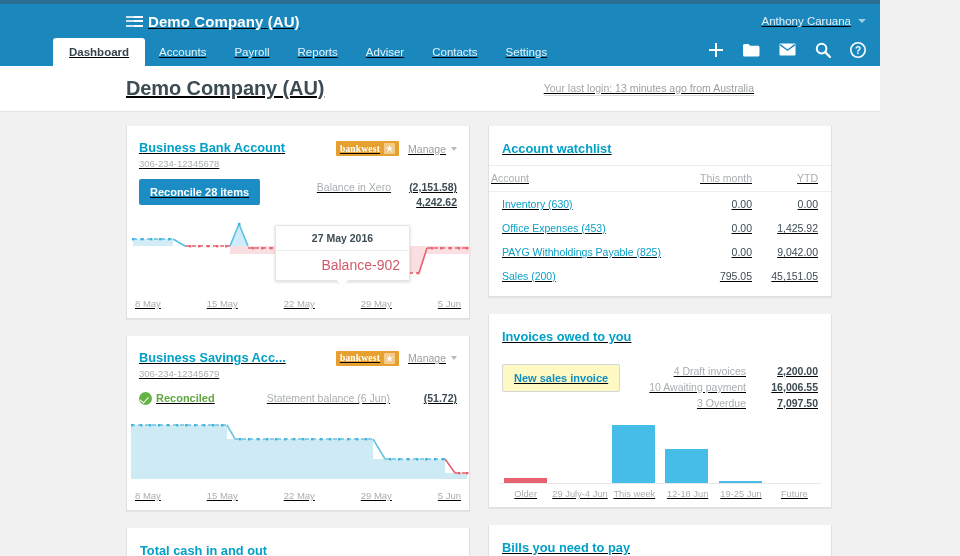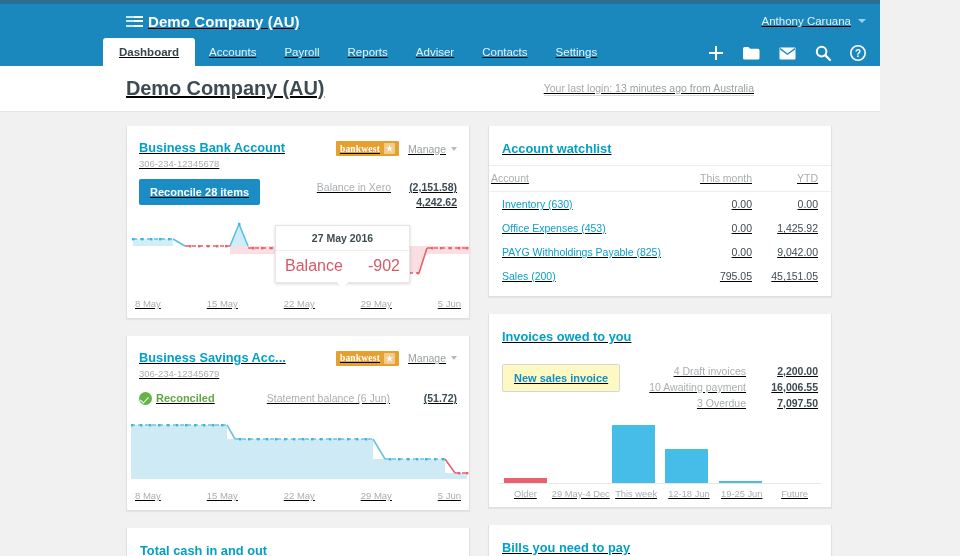--- a/index.html
+++ b/index.html
@@ -56,22 +56,22 @@
   .caret-dn {
     width: 0; height: 0;
     border-left: 4px solid transparent;
     border-right: 4px solid transparent;
     border-top: 4px solid #9fd0e6;
   }
 
   
   .nav {
     height: 28px;
-    display: flex; align-items: flex-end;
-    padding-left: 103px; padding-right: 14px;
+    display: flex; align-items: center;
+    padding-left: 53px; padding-right: 14px;
   }
   .tabs { display: flex; align-items: flex-end; height: 28px; }
   .tab {
     font-size: 11.5px;
     color: #e6f3f9;
     padding: 0 14px;
     height: 28px;
     line-height: 28px;
     white-space: nowrap;
     cursor: pointer;
@@ -204,23 +204,23 @@
     border: 1px solid #e6e6e6;
     box-shadow: 0 1px 3px rgba(0,0,0,.16);
     z-index: 40;
   }
   .tt-date {
     text-align: center; font-size: 10.5px; font-weight: bold;
     color: #3d4c53; padding: 6px 0 6px 0;
     border-bottom: 1px solid #ededed;
   }
   .tt-row {
-    display: flex; justify-content: space-between;
+    display: flex; justify-content: flex-end;
     padding: 6px 9px 7px 9px;
-    font-size: 16px; color: #d45a6a; gap: 8px;
+    font-size: 14px; color: #d45a6a;
   }
   .tt-arrow {
     position: absolute; left: 50%; bottom: -6px; margin-left: -6px;
     width: 12px; height: 6px;
     background: #ffffff;
     clip-path: polygon(0 0, 100% 0, 50% 100%);
     border: none;
   }
 
   .chart-wrap { position: relative; padding: 0 0 0 0; }
@@ -674,21 +674,21 @@
             </div>
             <div class="bcol">
               <div class="bar" style="height:2px;background:#45bde8"></div>
             </div>
             <div class="bcol">
               <div class="bar" style="height:0px;background:#45bde8"></div>
             </div>
           </div>
           <div class="blabels">
             <div>Older</div>
-            <div>29 May-4 Dec</div>
+            <div>29 July-4 Jun</div>
             <div>This week</div>
             <div>12-18 Jun</div>
             <div>19-25 Jun</div>
             <div>Future</div>
           </div>
         </div>
       </div>
 
       <div class="card">
         <div class="card-top-accent"></div>

